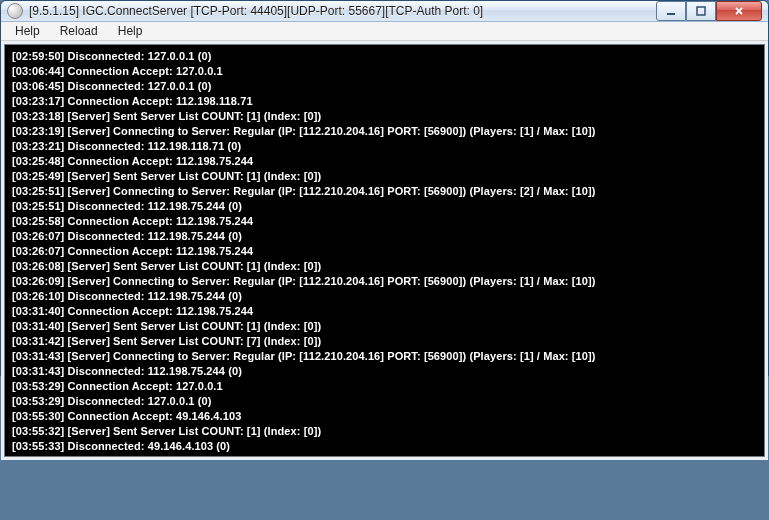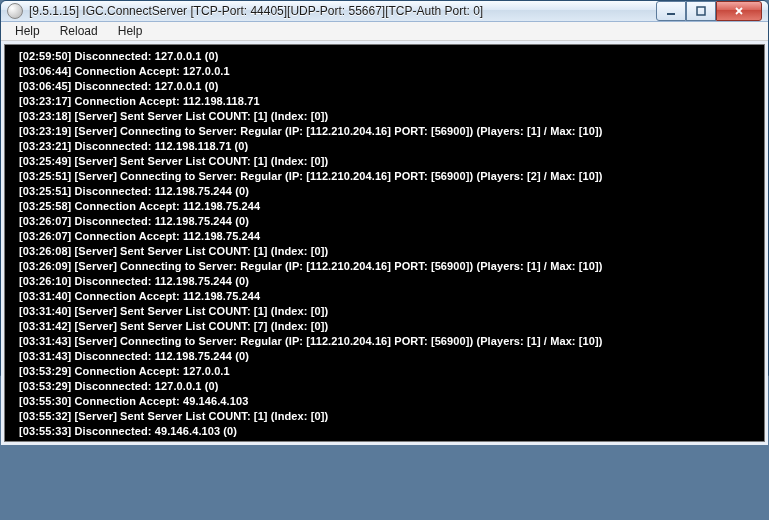--- a/index.html
+++ b/index.html
@@ -39,21 +39,21 @@
   .menubar {
     height:22px; background:#f4f4f4; border-bottom:1px solid #d0d0d0;
     display:flex; align-items:center; padding:0 4px; font-size:12px;color:#222;
   }
   .menu-item { padding:2px 10px; cursor:default; }
   .console-wrap{ flex:1; padding:3px; background:#e9eff7; }
   .console {
     width:100%; height:100%;
     background:#000; color:#fff; border:1px solid #7a7a7a;
     font-family:Tahoma,Verdana,sans-serif; font-size:11px; font-weight:bold;
-    line-height:15px; padding:4px 2px 2px 14px; overflow:hidden; white-space:nowrap;
+    line-height:15px; padding:4px 2px 2px 7px; overflow:hidden; white-space:nowrap;
     letter-spacing:0.1px;
   }
   .console .line{ display:block; }
 </style>
 </head>
 <body>
 
 <div class="window">
 
   <div class="titlebar">
@@ -87,20 +87,21 @@
 
   <div class="console-wrap">
     <div class="console" id="console">
         <span class="line">[02:59:50] Disconnected: 127.0.0.1 (0)</span>
         <span class="line">[03:06:44] Connection Accept: 127.0.0.1</span>
         <span class="line">[03:06:45] Disconnected: 127.0.0.1 (0)</span>
         <span class="line">[03:23:17] Connection Accept: 112.198.118.71</span>
         <span class="line">[03:23:18] [Server] Sent Server List COUNT: [1] (Index: [0])</span>
         <span class="line">[03:23:19] [Server] Connecting to Server: Regular (IP: [112.210.204.16] PORT: [56900]) (Players: [1] / Max: [10])</span>
         <span class="line">[03:23:21] Disconnected: 112.198.118.71 (0)</span>
+        <span class="line">[03:25:48] Connection Accept: 112.198.75.244</span>
         <span class="line">[03:25:49] [Server] Sent Server List COUNT: [1] (Index: [0])</span>
         <span class="line">[03:25:51] [Server] Connecting to Server: Regular (IP: [112.210.204.16] PORT: [56900]) (Players: [2] / Max: [10])</span>
         <span class="line">[03:25:51] Disconnected: 112.198.75.244 (0)</span>
         <span class="line">[03:25:58] Connection Accept: 112.198.75.244</span>
         <span class="line">[03:26:07] Disconnected: 112.198.75.244 (0)</span>
         <span class="line">[03:26:07] Connection Accept: 112.198.75.244</span>
         <span class="line">[03:26:08] [Server] Sent Server List COUNT: [1] (Index: [0])</span>
         <span class="line">[03:26:09] [Server] Connecting to Server: Regular (IP: [112.210.204.16] PORT: [56900]) (Players: [1] / Max: [10])</span>
         <span class="line">[03:26:10] Disconnected: 112.198.75.244 (0)</span>
         <span class="line">[03:31:40] Connection Accept: 112.198.75.244</span>

